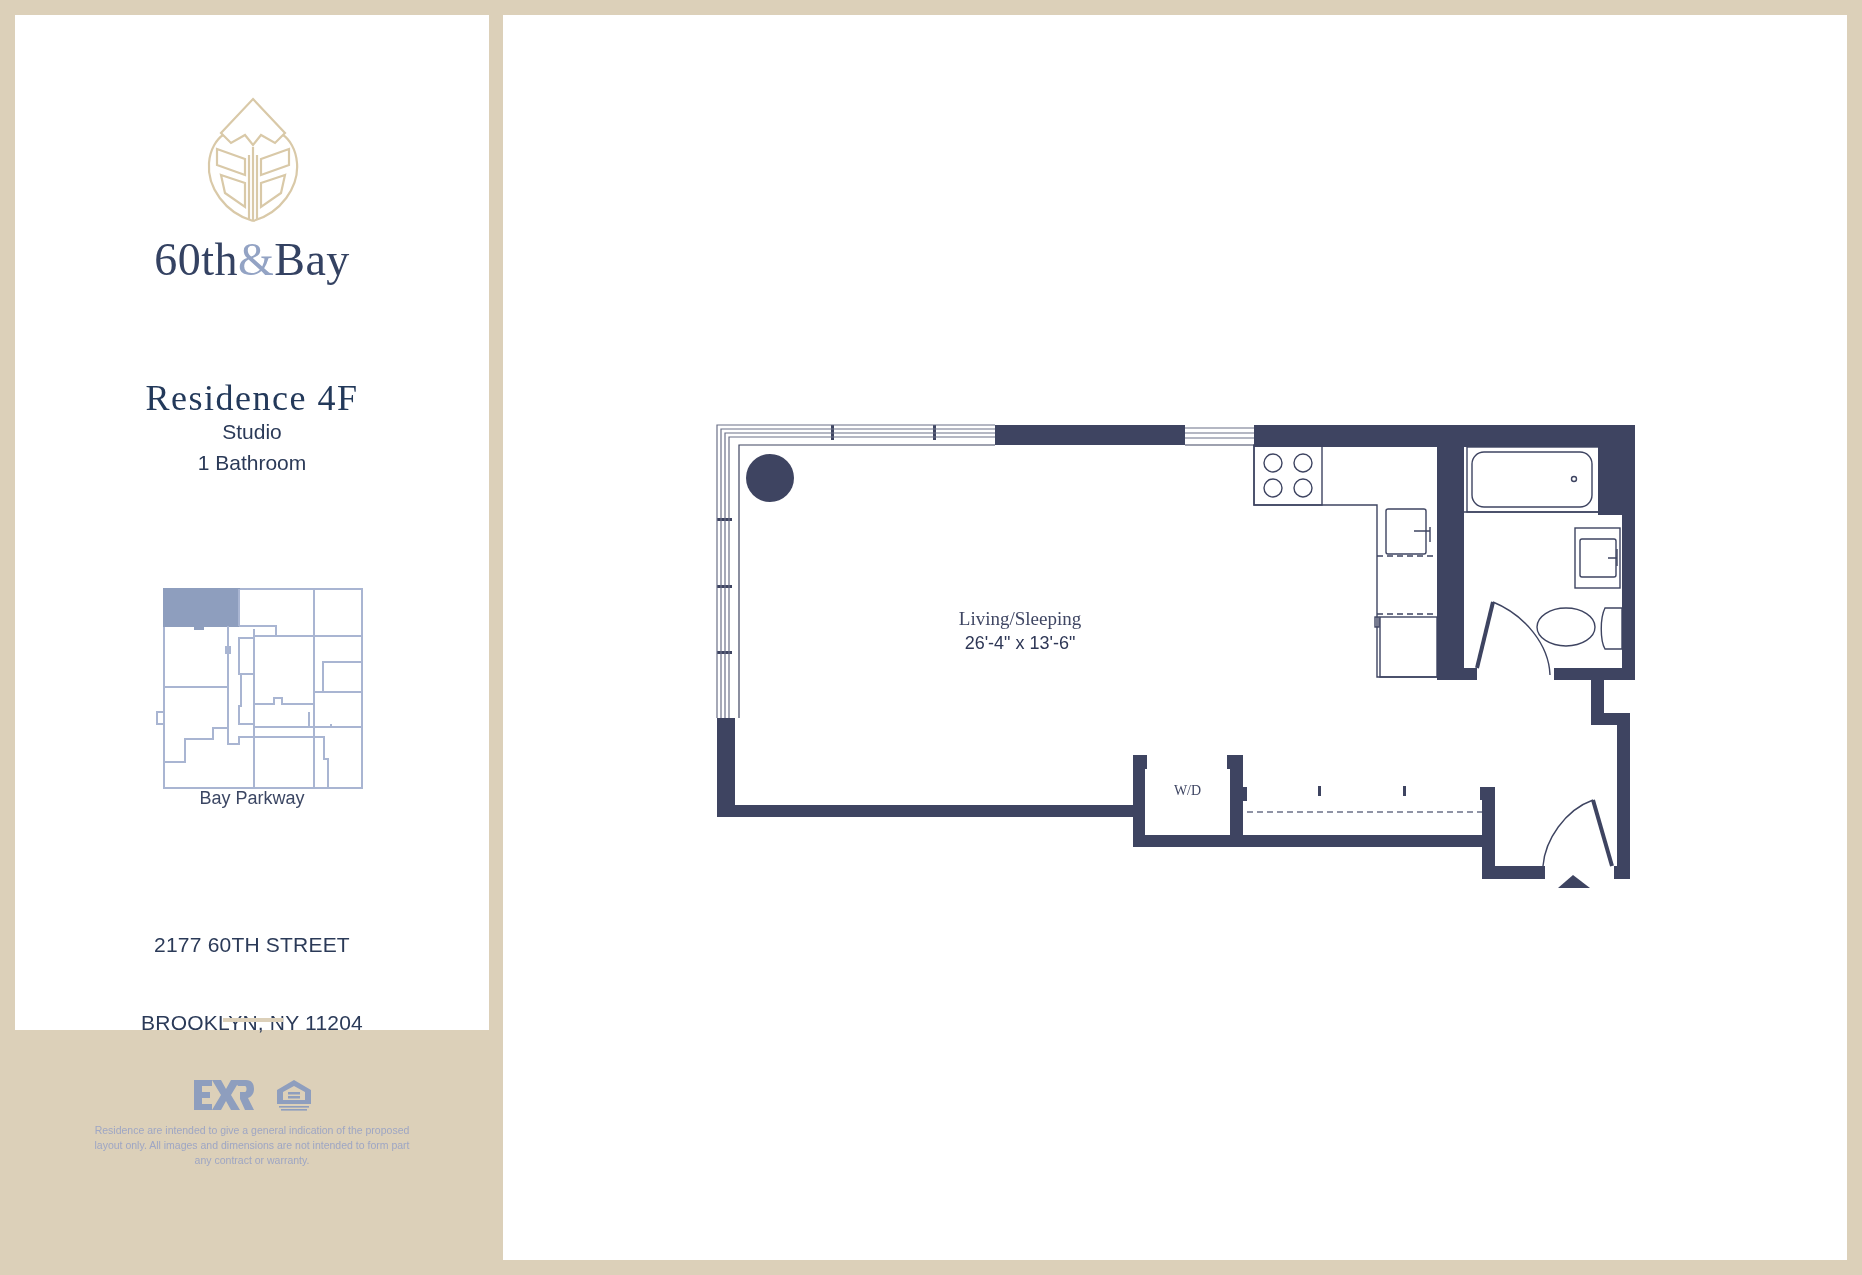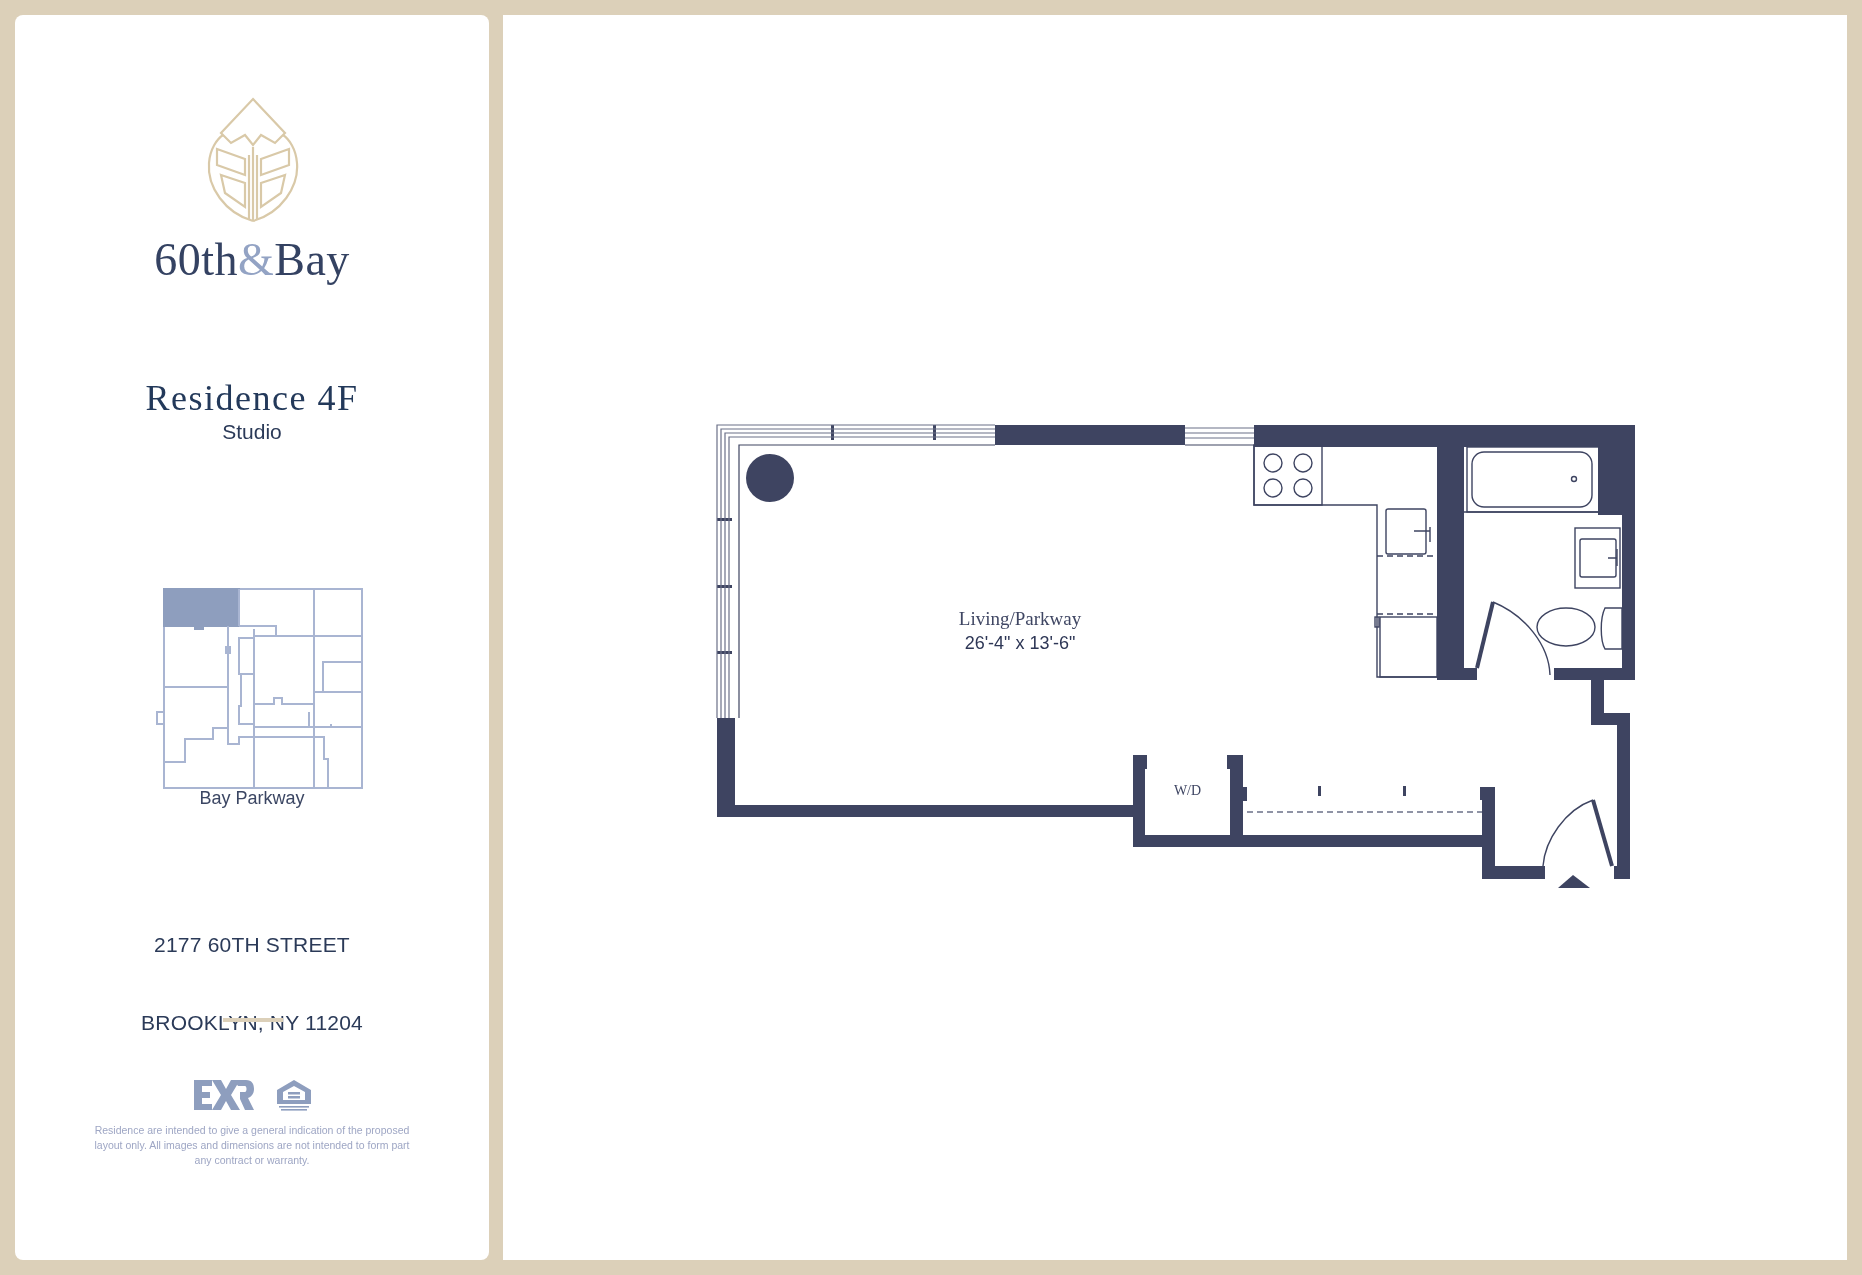--- a/index.html
+++ b/index.html
@@ -1,18 +1,18 @@
 <!DOCTYPE html>
 <html><head>
 <meta charset="utf-8">
 <style>
   html,body{margin:0;padding:0;}
   body{width:1862px;height:1275px;position:relative;background:#dcd0b9;overflow:hidden;font-family:"Liberation Sans",sans-serif;}
   .panel{position:absolute;background:#ffffff;}
-  #left-panel{left:15px;top:15px;width:474px;height:1245px;border-radius:8px;}
+  #left-panel{left:15px;top:15px;width:474px;height:1015px;}
   #right-panel{left:503px;top:15px;width:1344px;height:1245px;}
   .abs{position:absolute;}
   .center{text-align:center;}
   #brand-name{left:0;width:474px;top:218px;font-size:46px;letter-spacing:0.5px;font-family:"Liberation Serif",serif;color:#344262;}
   #brand-name .amp{color:#93a3c4;}
   #residence-title{left:0;width:474px;top:362px;font-size:36px;letter-spacing:1.5px;font-family:"Liberation Serif",serif;color:#23395a;}
   #unit-type{left:0;width:474px;top:405px;font-size:21px;color:#2b3a58;}
   #bath-count{left:0;width:474px;top:436px;font-size:21px;color:#2b3a58;}
   #keyplan-caption{left:0;width:474px;top:773px;font-size:18px;color:#3b4663;}
   #website{left:0;width:474px;top:882px;font-size:27px;font-family:"Liberation Serif",serif;color:#23395a;letter-spacing:0.3px;}
@@ -45,20 +45,21 @@
 
       <path d="M84 54 L56 64 L56 80 L84 70 Z"></path>
       <path d="M80 80 L56 88 L56 112 L76 98 Z"></path>
     </g>
   </svg>
 
   <div id="brand-name" class="abs center"><span>60th</span><span class="amp">&amp;</span><span>Bay</span></div>
 
   <div id="residence-title" class="abs center">Residence 4F</div>
   <div id="unit-type" class="abs center">Studio</div>
+  <div id="bath-count" class="abs center">1 Bathroom</div>
 
   <svg class="abs" style="left:128px;top:559px;" width="225" height="220" viewBox="0 0 225 220">
     <g fill="none" stroke="#a9b5d2" stroke-width="2">
       <rect x="21" y="15" width="198" height="199"></rect>
 
       <path d="M21 15 L96 15 L96 52 L60 52 L60 55 L52 55 L52 52 L21 52 Z" fill="#8e9ebe" stroke="#8e9ebe"></path>
       <path d="M96 15 L96 52"></path>
       <path d="M171 15 L171 214"></path>
       <path d="M96 52 L133 52 L133 62 L171 62"></path>
       <path d="M171 62 L219 62"></path>
@@ -202,15 +203,15 @@
     <path d="M1477 668 L1493 602" stroke-width="4"></path>
     <path d="M1493 602 C1525 615 1549 645 1550 675"></path>
 
     <path d="M1612 866 L1593 800" stroke-width="4"></path>
     <path d="M1593 800 C1565 810 1545 840 1543 866"></path>
 
     <path d="M1247 812 H1482" stroke-dasharray="6 4" stroke="#6b7088"></path>
   </g>
 </svg>
 
-<div class="abs room-label center" style="left:900px;top:608px;width:240px;font-size:19px;">Living/Parkway</div>
+<div class="abs room-label center" style="left:900px;top:608px;width:240px;font-size:19px;">Living/Sleeping</div>
 <div class="abs room-dim center" style="left:900px;top:633px;width:240px;font-size:18px;">26'-4" x 13'-6"</div>
 <div class="abs room-label center" style="left:1145px;top:783px;width:85px;font-size:14px;">W/D</div>
 
 </body></html>

